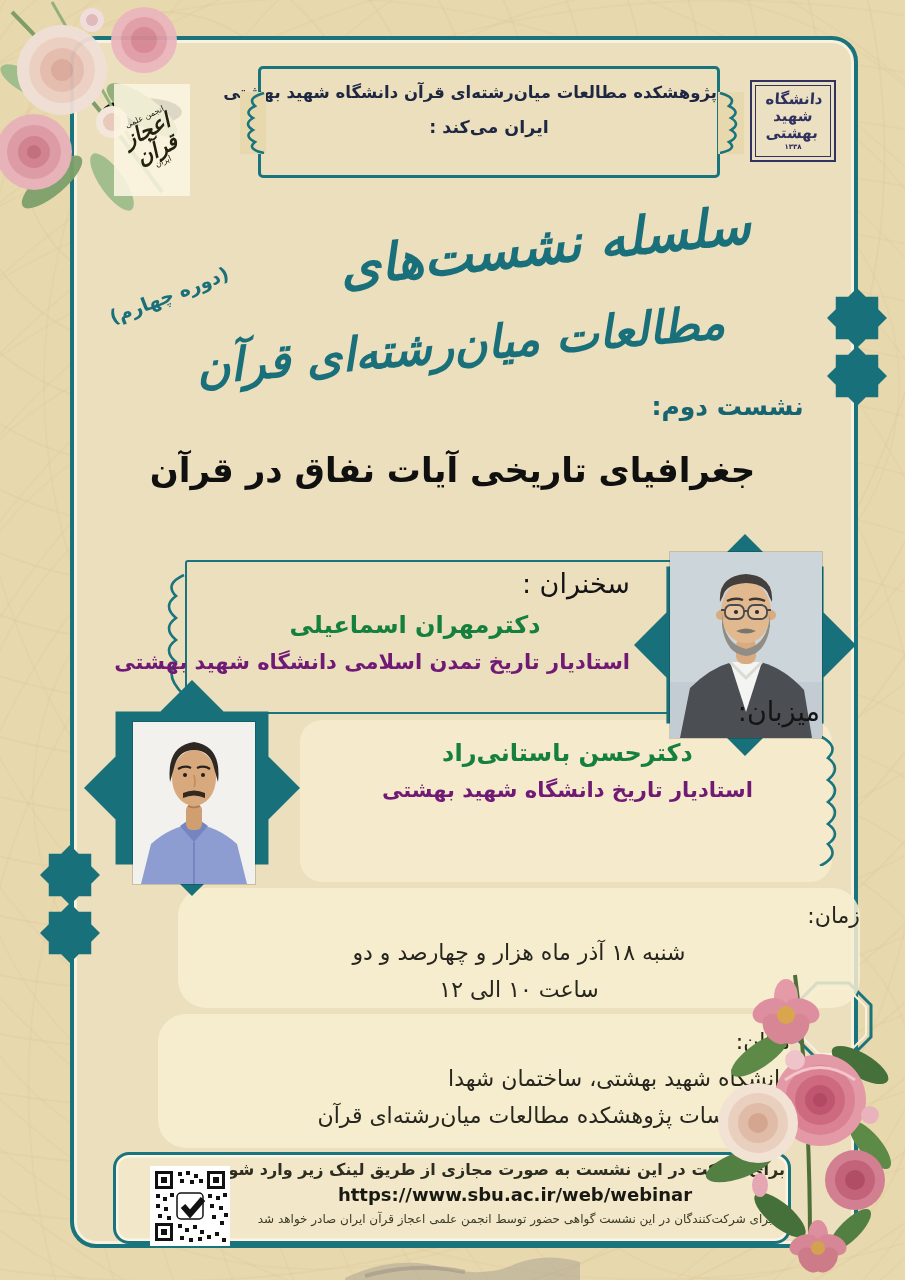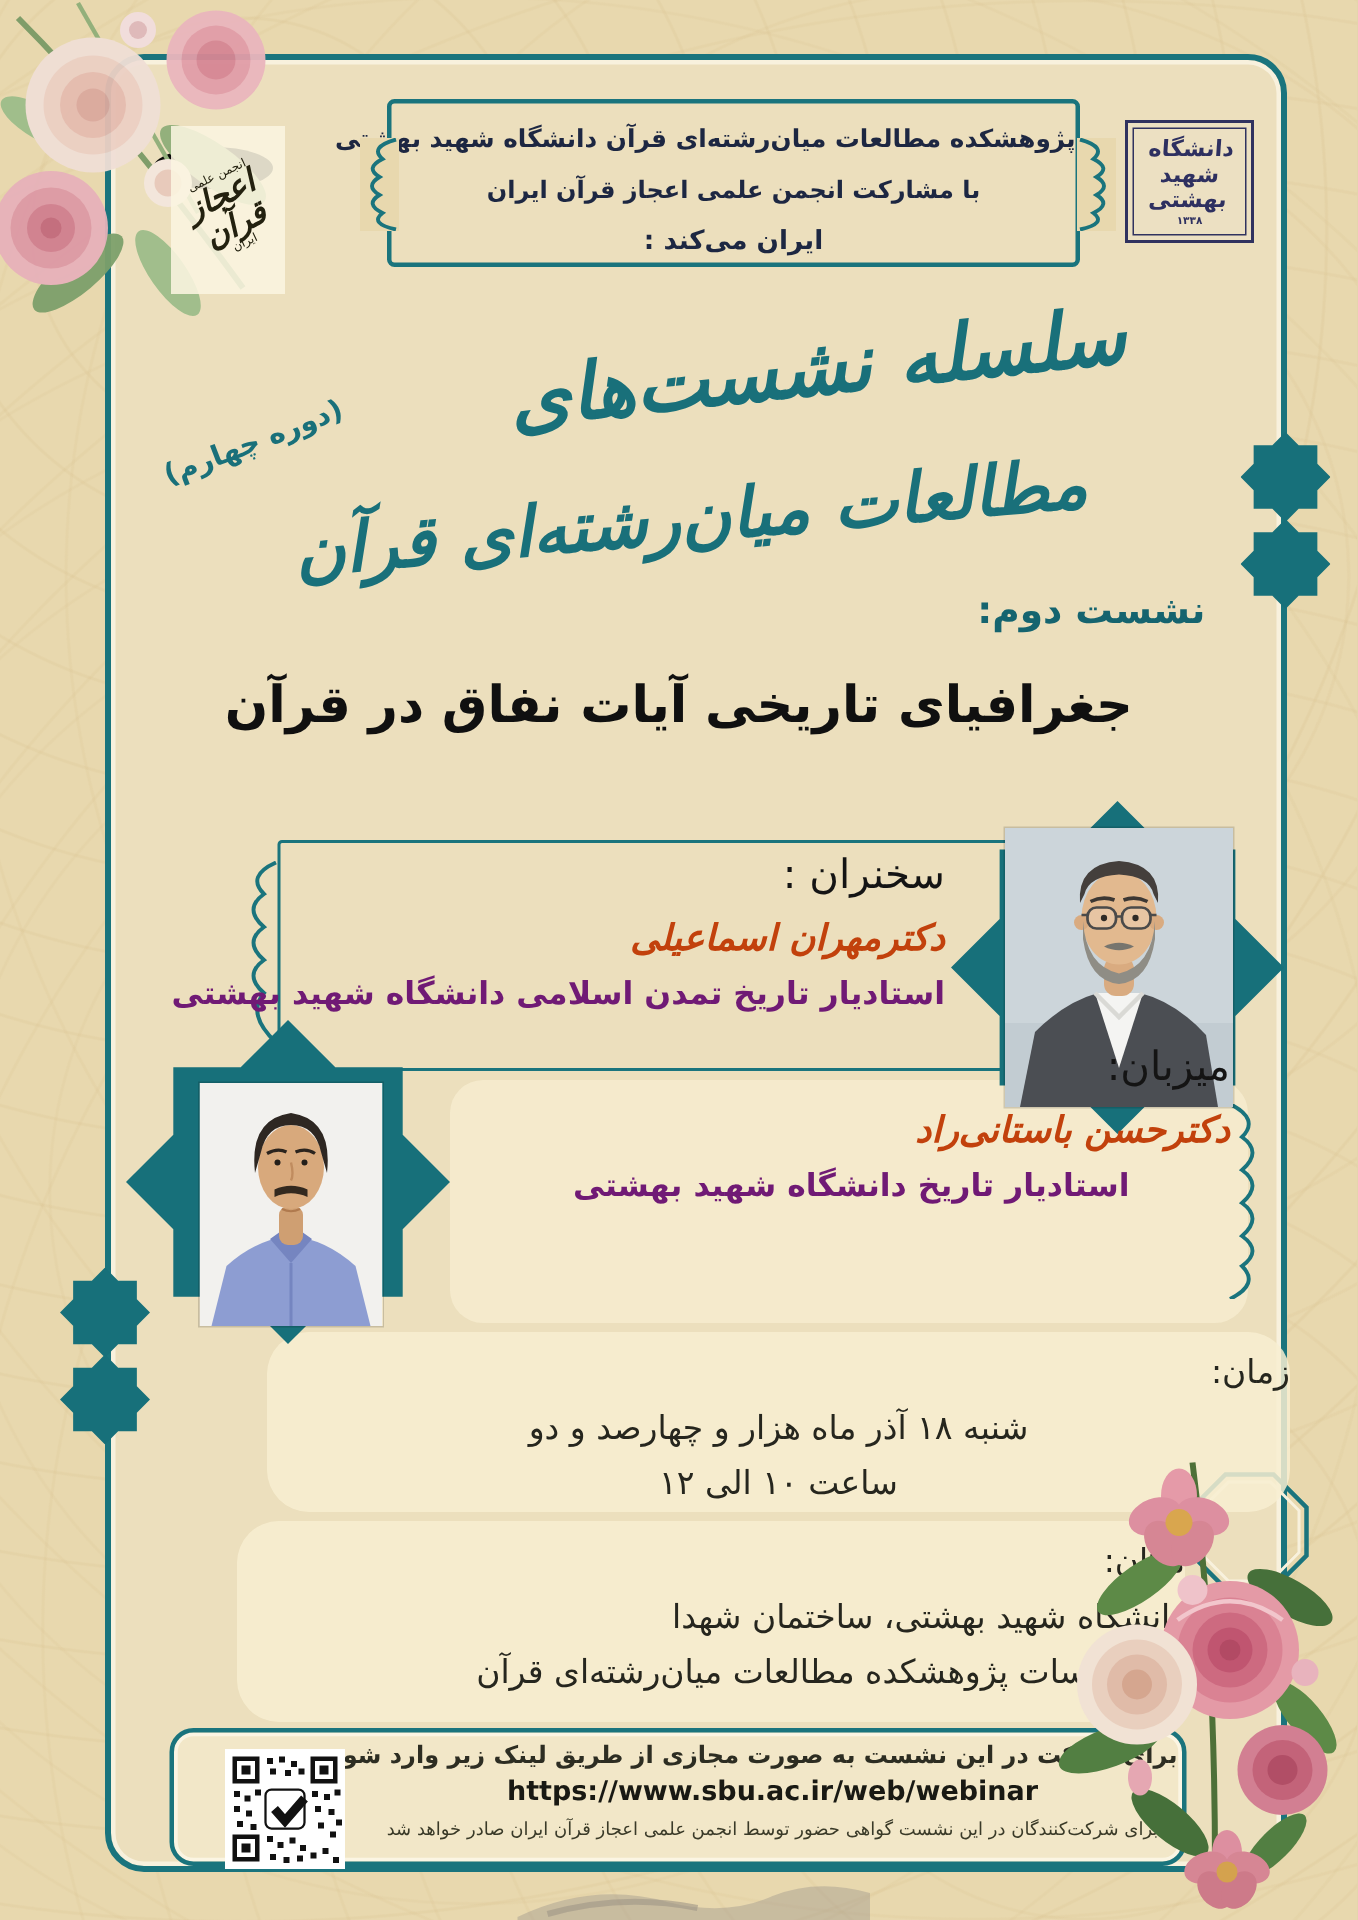--- a/index.html
+++ b/index.html
@@ -73,21 +73,21 @@
   .cal2{left:168px;top:318px;width:585px;font-size:46px;transform:rotate(-5deg);}
   .edition{left:84px;top:284px;width:170px;font-size:19px;font-weight:bold;color:#19707a;transform:rotate(-21deg);text-align:center;z-index:3;}
   .session{left:645px;top:392px;width:165px;font-size:25px;font-weight:bold;color:#15646f;text-align:center;z-index:3;}
 
   .topic{left:145px;top:450px;width:615px;font-size:34px;font-weight:bold;color:#101010;text-align:center;z-index:3;}
 
   
   .speaker-box{left:185px;top:560px;width:582px;height:150px;border:2.5px solid #1a747d;border-radius:3px;z-index:3;}
   .speaker-text{left:200px;top:568px;width:430px;z-index:5;}
   .role{font-size:27px;font-weight:normal;color:#141414;}
-  .p-name{font-size:24px;font-weight:bold;color:#c2410c;margin-top:12px;font-style:italic;}
+  .p-name{font-size:24px;font-weight:bold;color:#15803d;text-align:center;margin-top:12px;}
   .p-aff{font-size:21px;font-weight:bold;color:#701a75;text-align:center;margin-top:11px;}
   .speaker-text .role{text-align:right;padding-left:4px;}
   .host-text .role{text-align:right;padding-left:58px;}
 
   
   .host-box{left:300px;top:720px;width:532px;height:162px;background:rgba(247,237,208,.82);border-radius:22px;z-index:3;}
   .host-text{left:315px;top:696px;width:505px;z-index:5;}
 
   .photo{z-index:5;box-shadow:0 0 0 1px rgba(0,0,0,.15);}
 
@@ -131,21 +131,20 @@
   <div class="abs star" style="left:40px;top:845px;width:60px;height:60px;"></div>
   <div class="abs star" style="left:40px;top:903px;width:60px;height:60px;"></div>
 
   <svg class="abs octagon" viewBox="0 0 82 82">
     <polygon points="25,3 57,3 79,25 79,57 57,79 25,79 3,57 3,25" fill="none" stroke="#1a747d" stroke-width="3"></polygon>
     <polygon points="27,8 55,8 74,27 74,55 55,74 27,74 8,55 8,27" fill="none" stroke="#f8f1dd" stroke-width="2"></polygon>
   </svg>
 
   <div class="abs header-box rtl">
     <div class="l hl1 nowrap">پژوهشکده مطالعات میان‌رشته‌ای قرآن دانشگاه شهید بهشتی</div>
-    <div class="l hl2 nowrap">با مشارکت انجمن علمی اعجاز قرآن ایران</div>
     <div class="l hl3 nowrap">ایران می‌کند :</div>
   </div>
   <svg class="abs brace" style="left:240px;top:92px;width:26px;height:62px;" viewBox="0 0 26 62">
     <path d="M24,1 Q6,6 15,14 Q3,20 13,26 Q3,32 13,38 Q3,44 15,50 Q6,57 24,61" fill="none" stroke="#1a747d" stroke-width="2.6"></path>
   </svg>
   <svg class="abs brace" style="left:718px;top:92px;width:26px;height:62px;transform:scaleX(-1);" viewBox="0 0 26 62">
     <path d="M24,1 Q6,6 15,14 Q3,20 13,26 Q3,32 13,38 Q3,44 15,50 Q6,57 24,61" fill="none" stroke="#1a747d" stroke-width="2.6"></path>
   </svg>
 
   <div class="abs sbu-logo rtl">

